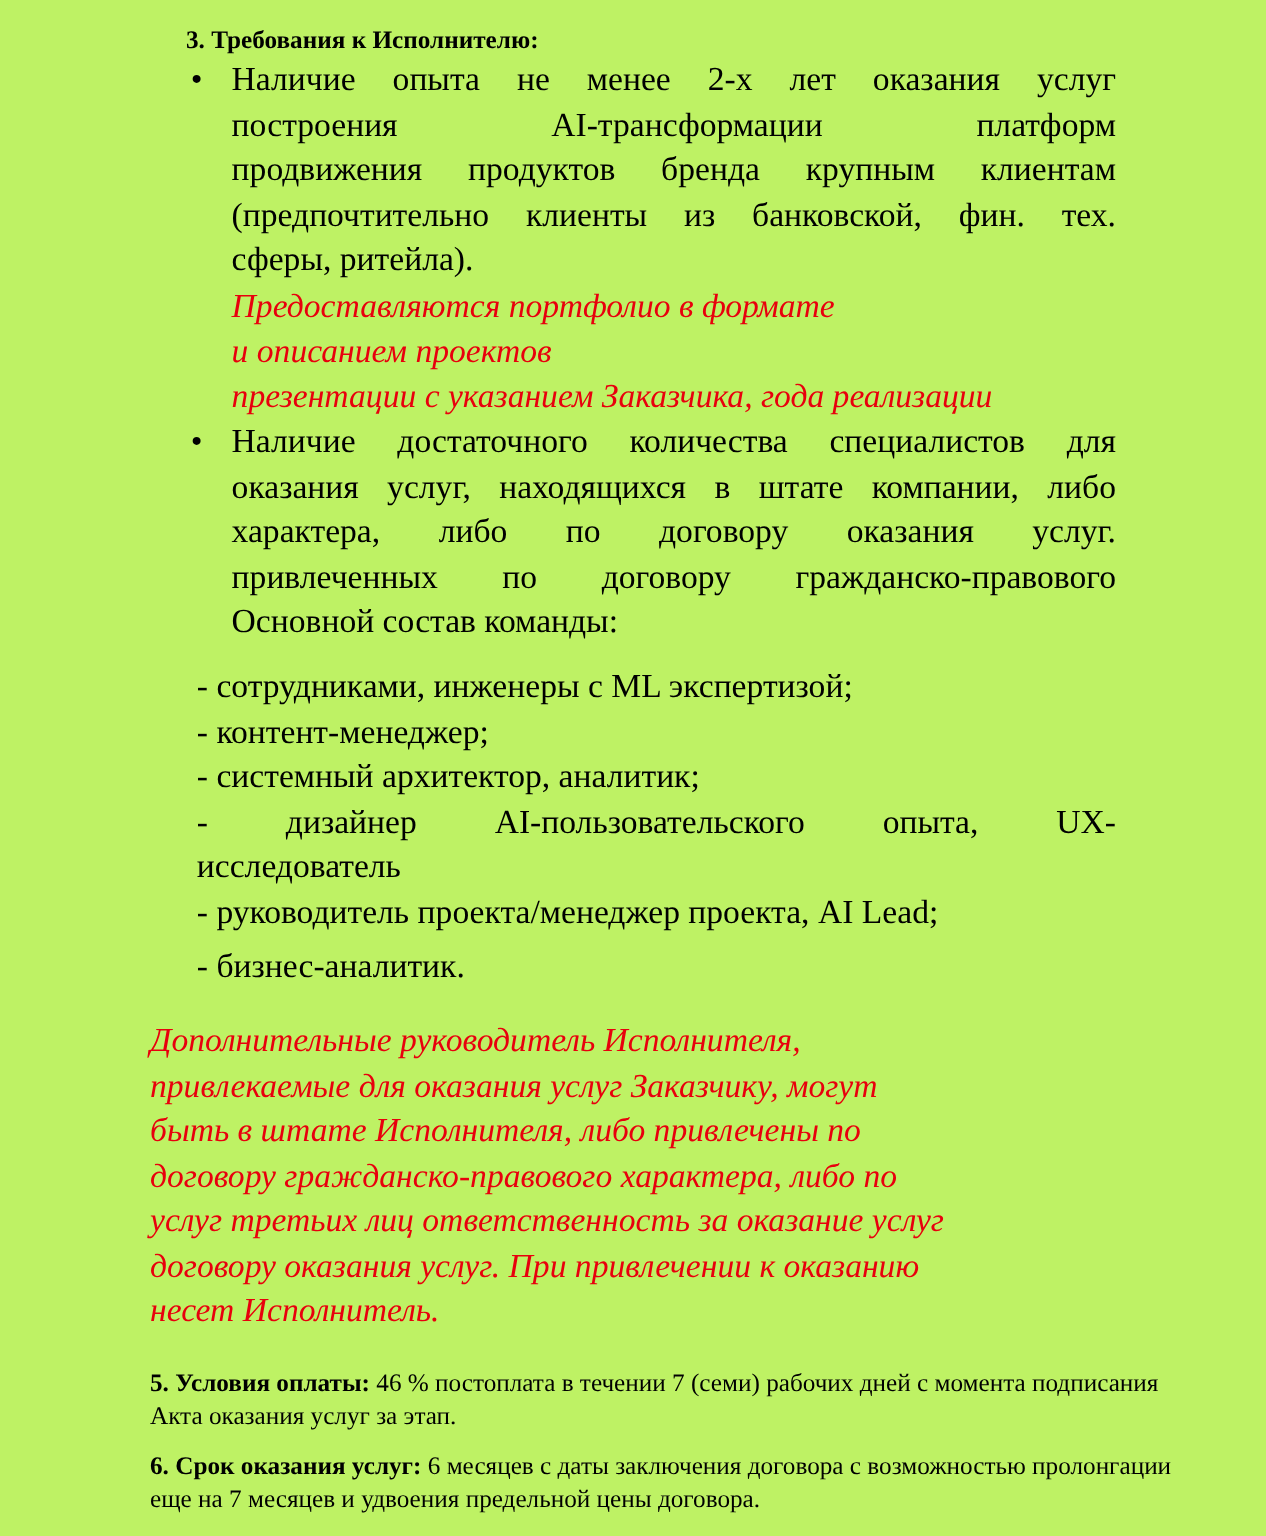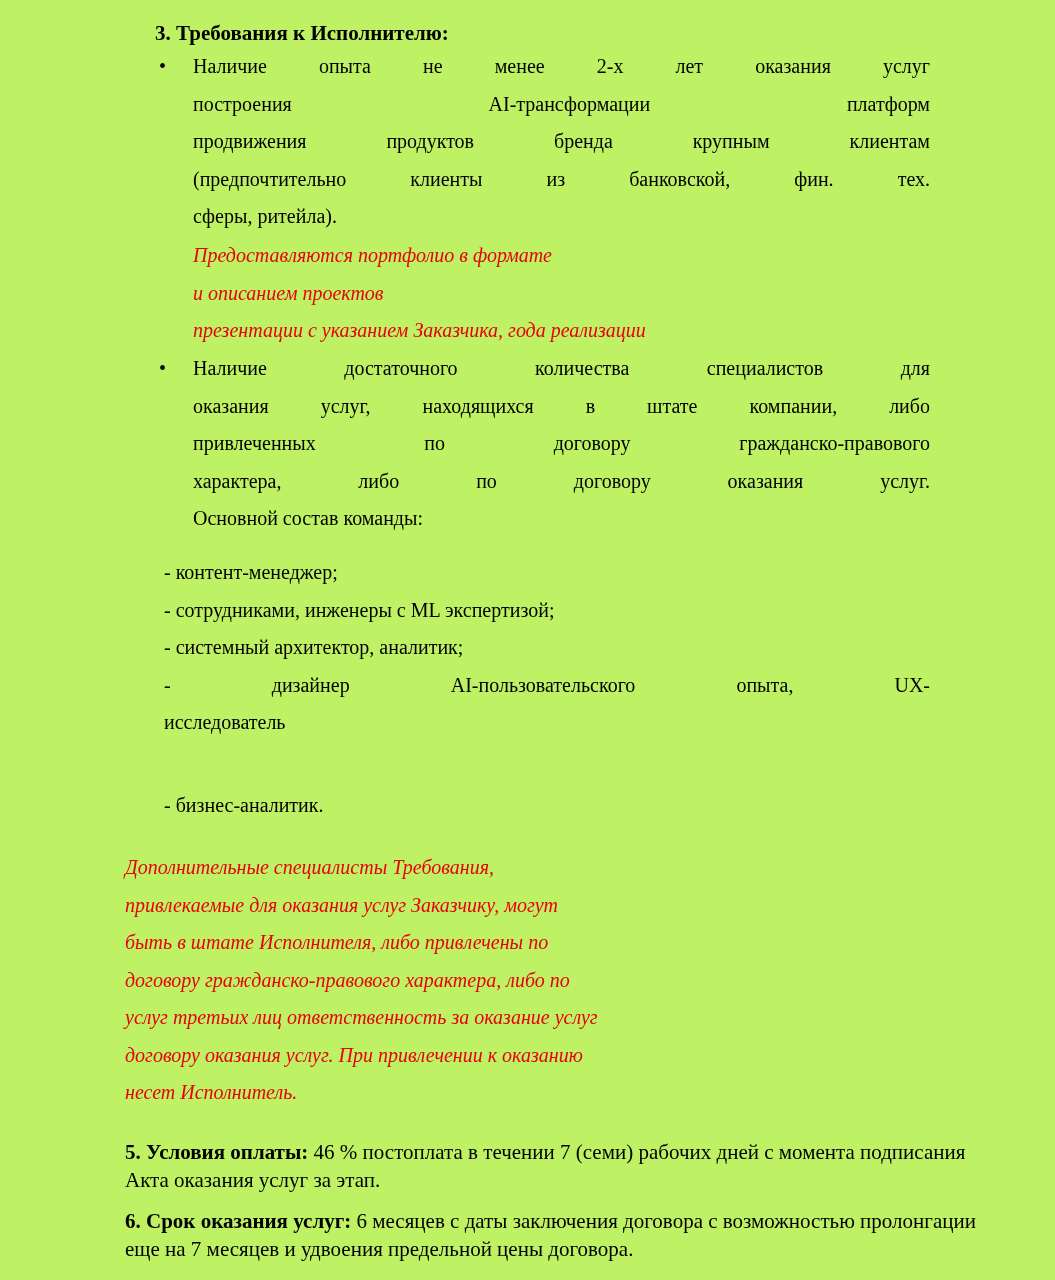--- a/index.html
+++ b/index.html
@@ -16,21 +16,21 @@
     position: absolute;
     left: 155px;
     top: 20px;
     font-size: 21px;
     font-weight: bold;
     line-height: 27px;
     white-space: nowrap;
   }
   .bodyblock {
     position: absolute;
-    font-size: 20px;
+    font-size: 28px;
     line-height: 37.5px;
   }
   .bullet-block { left: 193px; width: 737px; }
   .team-block   { left: 164px; width: 766px; }
   .line   { text-align: left; }
   .jline  { text-align: justify; text-align-last: justify; text-justify: inter-word; }
   .cline  { text-align: left; }
   .red-note {
     color: #e8000d;
     font-style: italic;
@@ -74,38 +74,39 @@
   <div class="bodyblock red-note red1">
     <div class="cline">Предоставляются портфолио в формате</div>
     <div class="cline">и описанием проектов</div>
     <div class="cline">презентации с указанием Заказчика, года реализации</div>
   </div>
 
   <div class="bodyblock bullet-block" style="top:350px">
     <span class="bullet-marker"></span>
     <div class="jline">Наличие достаточного количества специалистов для</div>
     <div class="jline">оказания услуг, находящихся в штате компании, либо</div>
+    <div class="jline">характера, либо по договору оказания услуг.</div>
     <div class="jline">привлеченных по договору гражданско-правового</div>
-    <div class="jline">характера, либо по договору оказания услуг.</div>
     <div class="line">Основной состав команды:</div>
   </div>
 
   <div class="bodyblock team-block" style="top:554px">
+    <div class="line">- сотрудниками, инженеры с ML экспертизой;</div>
     <div class="line">- контент-менеджер;</div>
-    <div class="line">- сотрудниками, инженеры с ML экспертизой;</div>
     <div class="line">- системный архитектор, аналитик;</div>
     <div class="jline">- дизайнер AI-пользовательского опыта, UX-</div>
     <div class="line">исследователь</div>
+    <div class="line">- руководитель проекта/менеджер проекта, AI Lead;</div>
   </div>
   <div class="bodyblock team-block" style="top:787px">
     <div class="line">- бизнес-аналитик.</div>
   </div>
 
   <div class="bodyblock red-note red2">
-    <div class="cline">Дополнительные специалисты Требования,</div>
+    <div class="cline">Дополнительные руководитель Исполнителя,</div>
     <div class="cline">привлекаемые для оказания услуг Заказчику, могут</div>
     <div class="cline">быть в штате Исполнителя, либо привлечены по</div>
     <div class="cline">договору гражданско-правового характера, либо по</div>
     <div class="cline">услуг третьих лиц ответственность за оказание услуг</div>
     <div class="cline">договору оказания услуг. При привлечении к оказанию</div>
     <div class="cline">несет Исполнитель.</div>
   </div>
 
   <div class="smallblock" style="top:1138px">
     <div class="line"><span class="lbl">5. Условия оплаты:</span>

